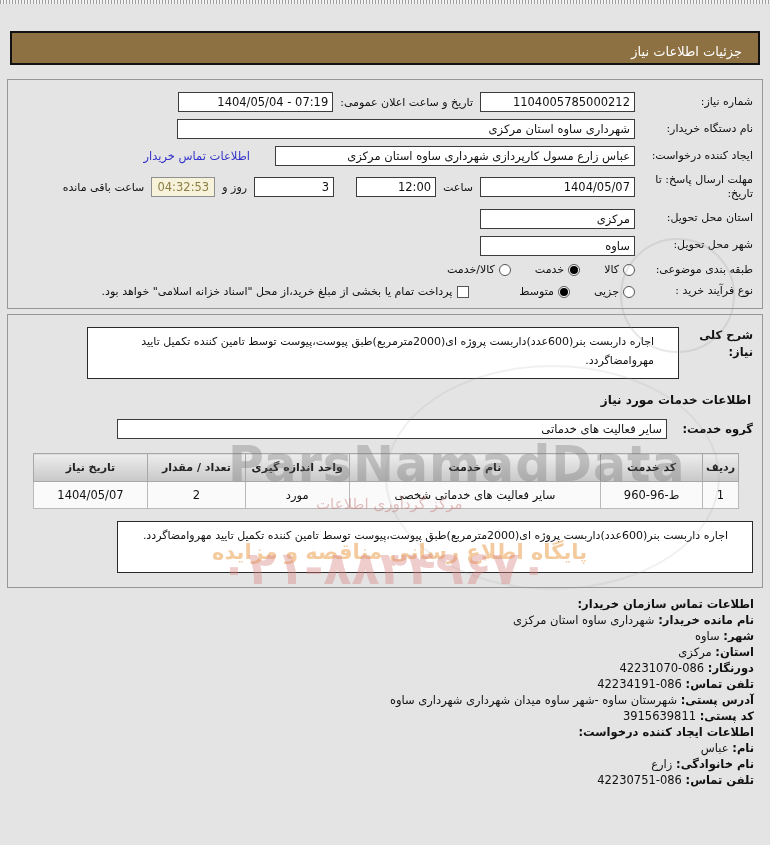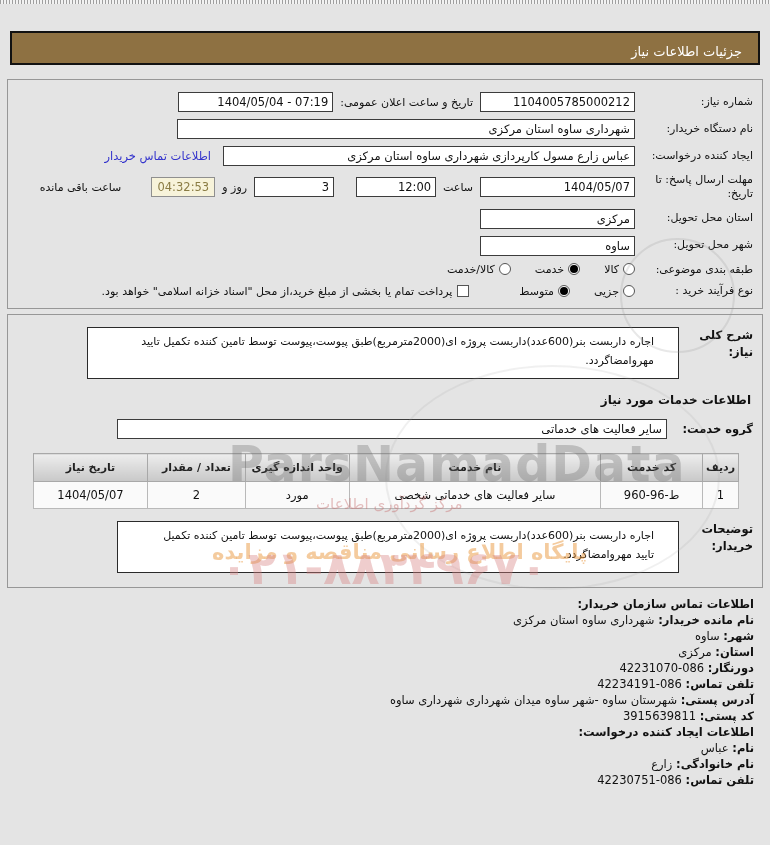--- a/index.html
+++ b/index.html
@@ -41,34 +41,34 @@
     border: 1px solid #3c3c3c;
     height: 20px;
     line-height: 18px;
     padding: 0 4px;
     font-size: 11.5px;
     overflow: hidden;
     white-space: nowrap;
   }
   .center { text-align: center; }
   .ltr { direction: ltr; unicode-bidi: embed; text-align: right; }
-  .w155 { width: 155px; } .w458 { width: 458px; } .w408 { width: 412px; }
+  .w155 { width: 155px; } .w458 { width: 458px; } .w408 { width: 360px; margin-left: 13px; }
   .w80  { width: 80px; }
   .mr40 { margin-right: 40px; text-align: right; } .mr22 { margin-right: 22px; }
   .inline-label { margin: 0 7px; font-size: 11px; white-space: nowrap; }
   .link { color: #3333cc; font-size: 11.5px; margin-right: 12px; cursor: pointer; white-space: nowrap; }
   .timer {
     background: #f7f3da;
     border: 1px solid #8f8f8f;
     color: #8a7c44;
     height: 20px; line-height: 18px;
-    width: 64px; text-align: center; font-size: 11.5px; margin-left: 23px;
+    width: 64px; text-align: center; font-size: 11.5px;
   }
   .optgroup { display: flex; align-items: center; }
-  .opt { display: flex; align-items: flex-start; margin-left: 24px; font-size: 11px; white-space: nowrap; }
+  .opt { display: flex; align-items: flex-end; margin-left: 24px; font-size: 11px; white-space: nowrap; }
   .radio {
     width: 12px; height: 12px; flex: 0 0 12px;
     border: 1px solid #555; border-radius: 50%;
     background: #fff; display: inline-block; position: relative; margin-left: 4px;
   }
   .radio.checked::after { content: ""; position: absolute; inset: 1px; background: #000; border-radius: 50%; }
   .checkbox {
     width: 12px; height: 12px; flex: 0 0 12px;
     border: 1px solid #555; background: #fff; display: inline-block; margin-left: 5px;
   }
@@ -231,21 +231,20 @@
         <td class="ltr">960-96-ط</td>
         <td>سایر فعالیت های خدماتی شخصی</td>
         <td>مورد</td>
         <td>2</td>
         <td class="ltr">1404/05/07</td>
       </tr>
     </tbody>
   </table>
 
   <div class="desc-row" style="margin-top:12px">
-    <span class="desc-label">توضیحات خریدار:</span>
     <div class="desc-box g2">اجاره داربست بنر(600عدد)داربست پروژه ای(2000مترمربع)طبق پیوست،پیوست توسط تامین کننده تکمیل تایید مهروامضاگردد.</div>
   </div>
 </div>
 
 <div class="contact">
   <div class="cline"><b>اطلاعات تماس سازمان خریدار:</b></div>
   <div class="cline"><b>نام مانده خریدار:</b> <span>شهرداری ساوه استان مرکزی</span></div>
   <div class="cline"><b>شهر:</b> <span>ساوه</span></div>
   <div class="cline"><b>استان:</b> <span>مرکزی</span></div>
   <div class="cline"><b>دورنگار:</b> <span class="ltr">42231070-086</span></div>

